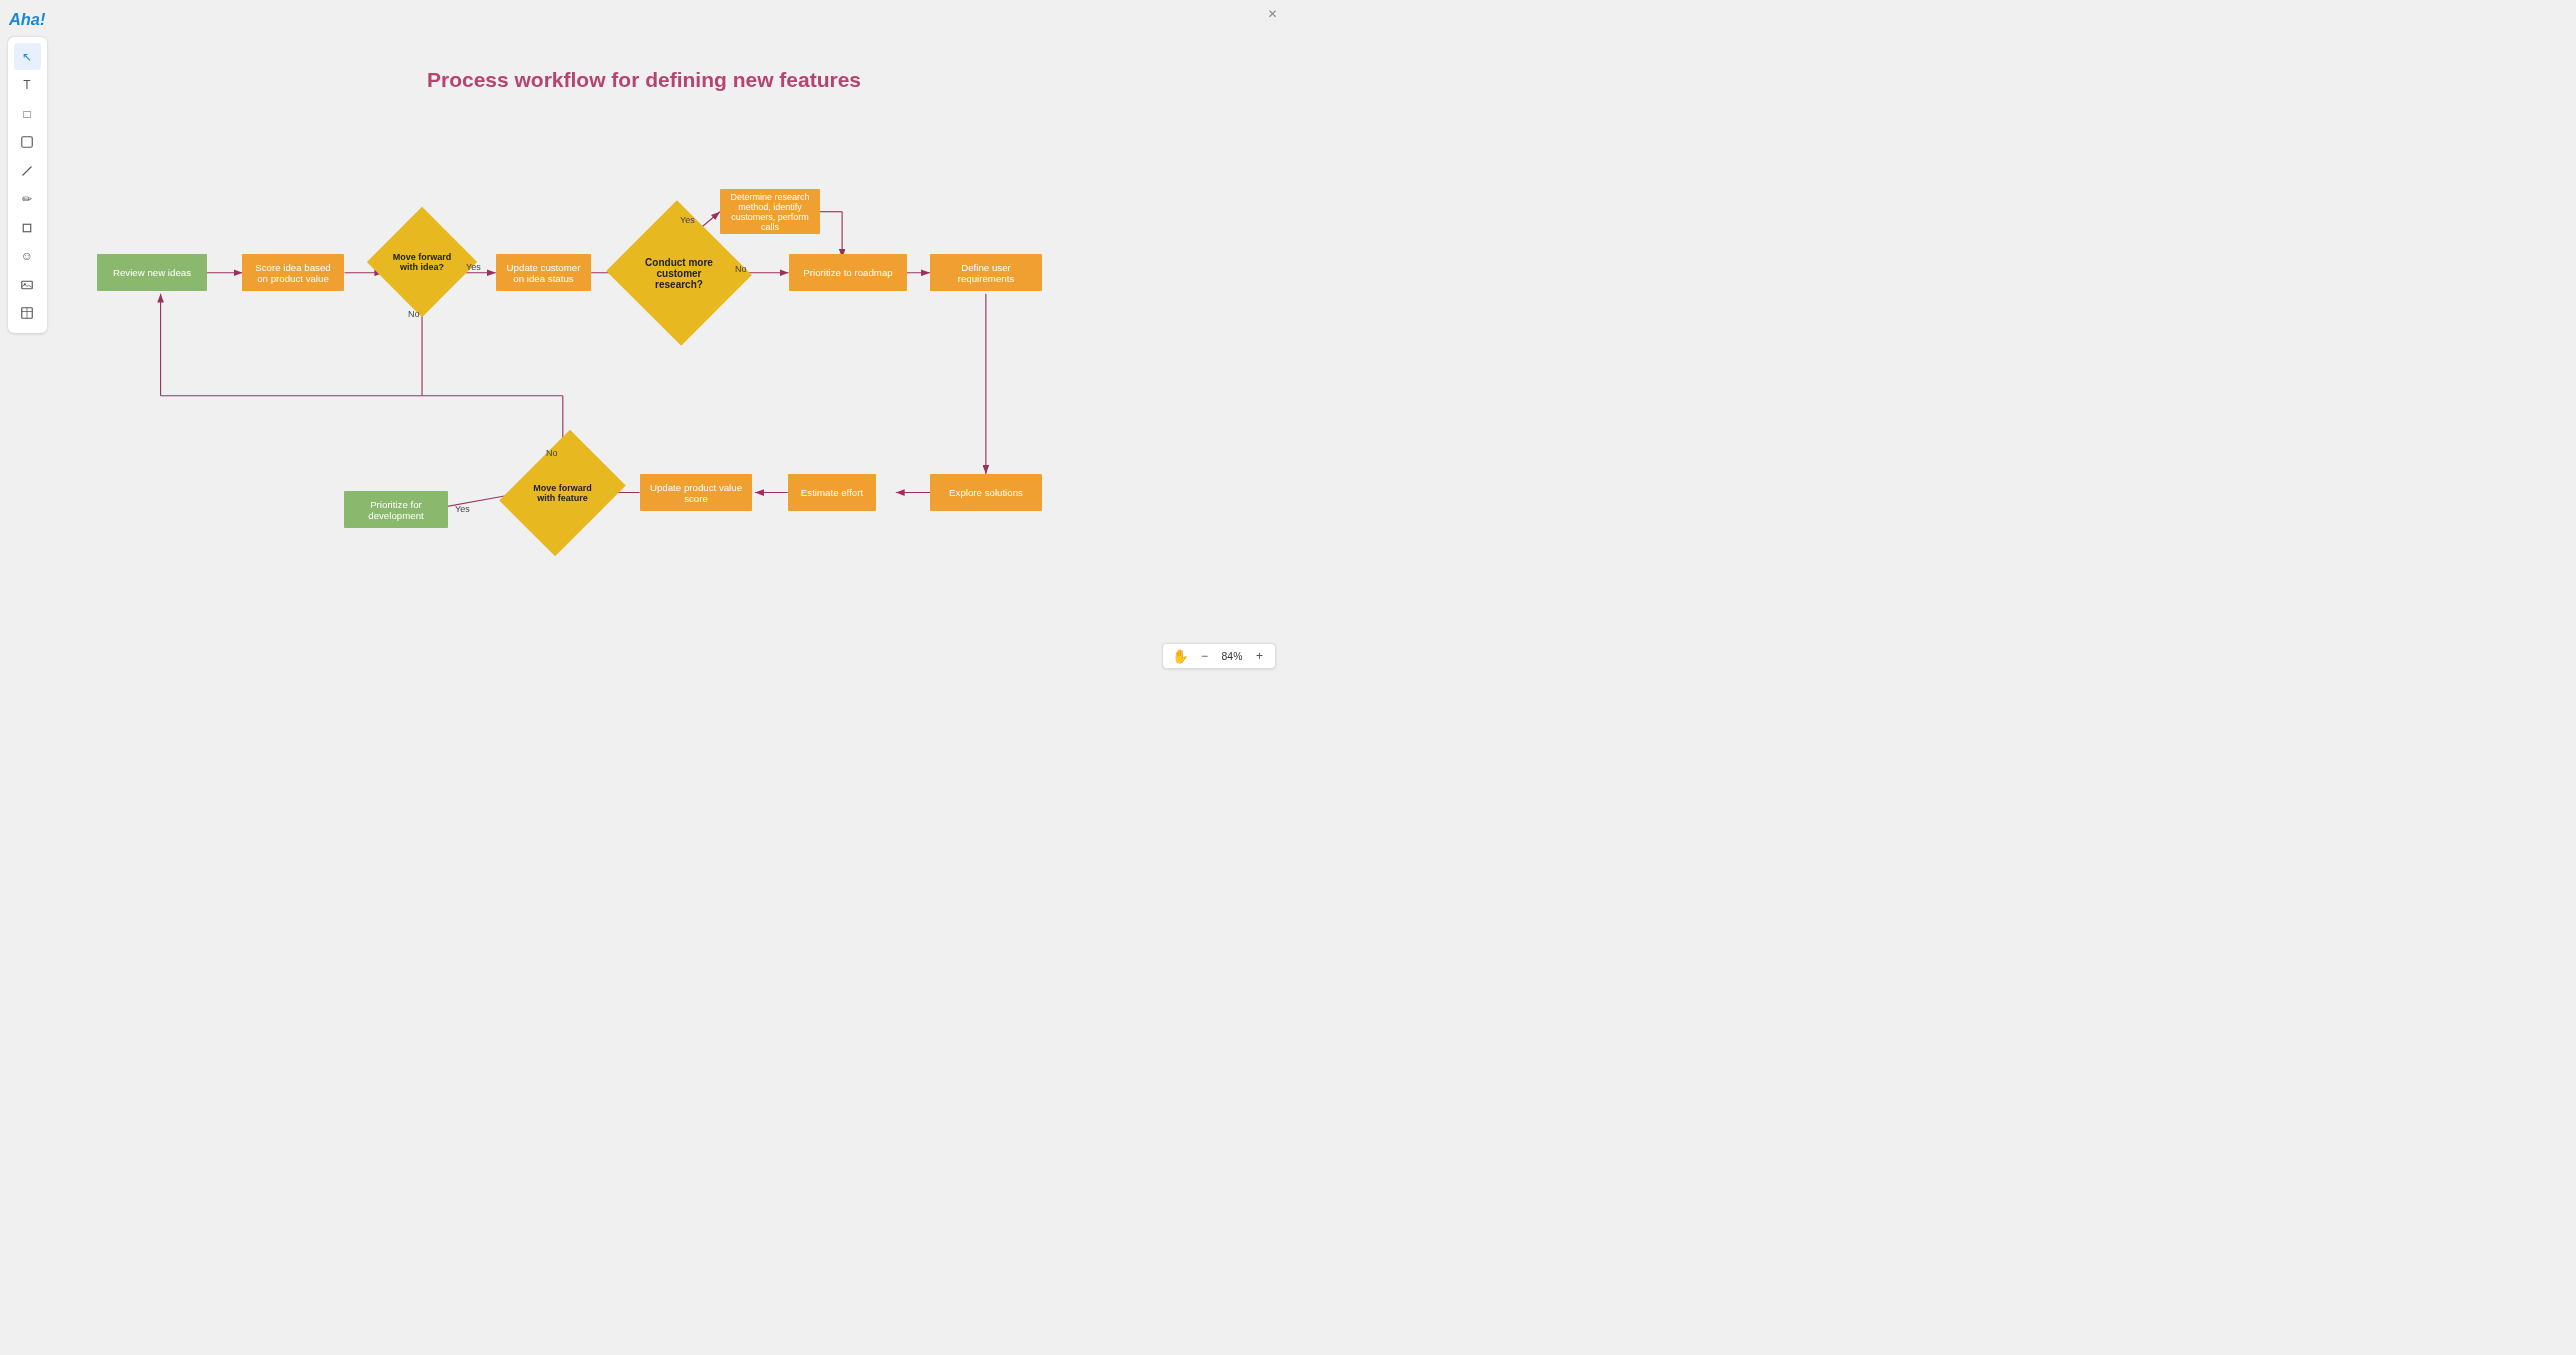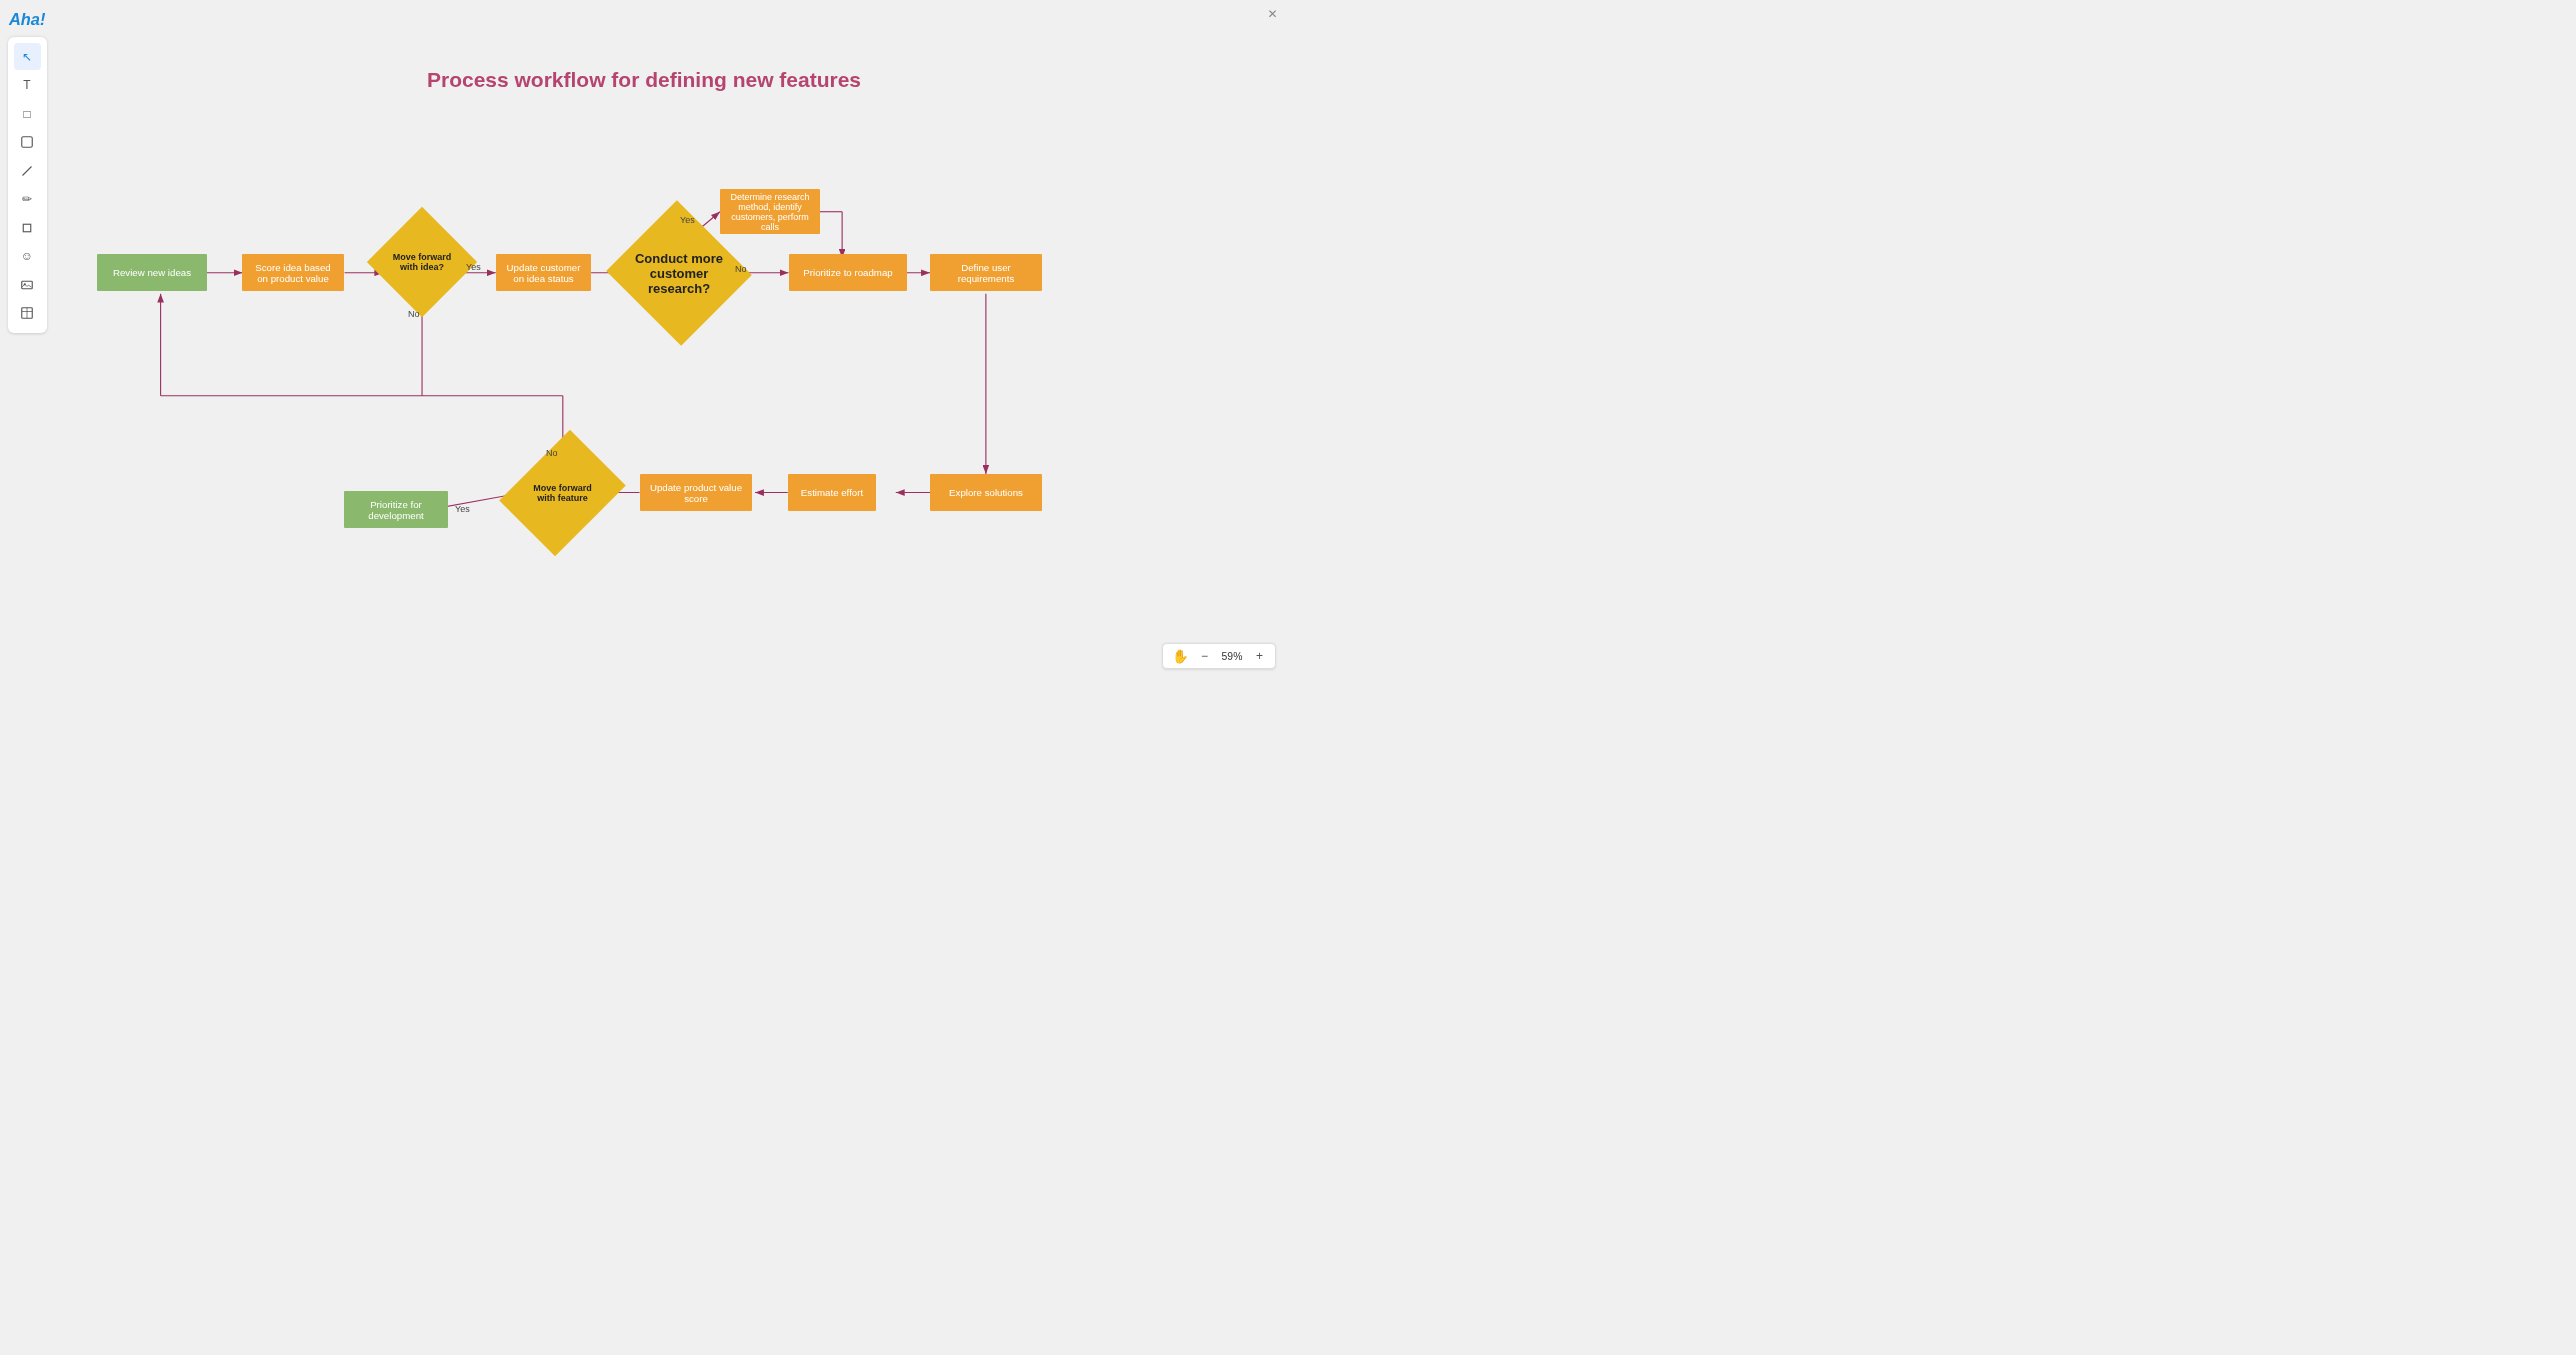--- a/index.html
+++ b/index.html
@@ -270,21 +270,21 @@
   </div>
 
   <span style="position:absolute; left:466px; top:235px; font-size:9px; color:#444;">Yes</span>
 
   <div class="flow-box box-orange" style="left:496px; top:227px; width:95px; height:37px;">
     <span>Update customer on idea status</span>
   </div>
 
   <div class="diamond" style="left:626px; top:196px; width:106px; height:100px;">
     <div class="diamond-inner"></div>
-    <span class="diamond-text" style="font-size:13px; padding:6px;">Conduct more customer research?</span>
+    <span class="diamond-text" style="font-size:10px; padding:6px;">Conduct more customer research?</span>
   </div>
 
   <span style="position:absolute; left:680px; top:188px; font-size:9px; color:#444;">Yes</span>
 
   <span style="position:absolute; left:735px; top:237px; font-size:9px; color:#444;">No</span>
 
   <div class="flow-box box-orange" style="left:720px; top:162px; width:100px; height:45px; background:#f0a030;">
     <span style="font-size:9px;">Determine research method, identify customers, perform calls</span>
   </div>
 
@@ -321,16 +321,16 @@
     <span>Prioritize for development</span>
   </div>
 
   <span style="position:absolute; left:408px; top:282px; font-size:9px; color:#444;">No</span>
 
 </div>
 
 <div id="bottom-bar">
   <span id="hand-icon" style="cursor:pointer;">✋</span>
   <button class="zoom-btn">−</button>
-  <span style="min-width:30px; text-align:center;">59%</span>
+  <span style="min-width:30px; text-align:center;">84%</span>
   <button class="zoom-btn">+</button>
 </div>
 
 
 </body></html>

